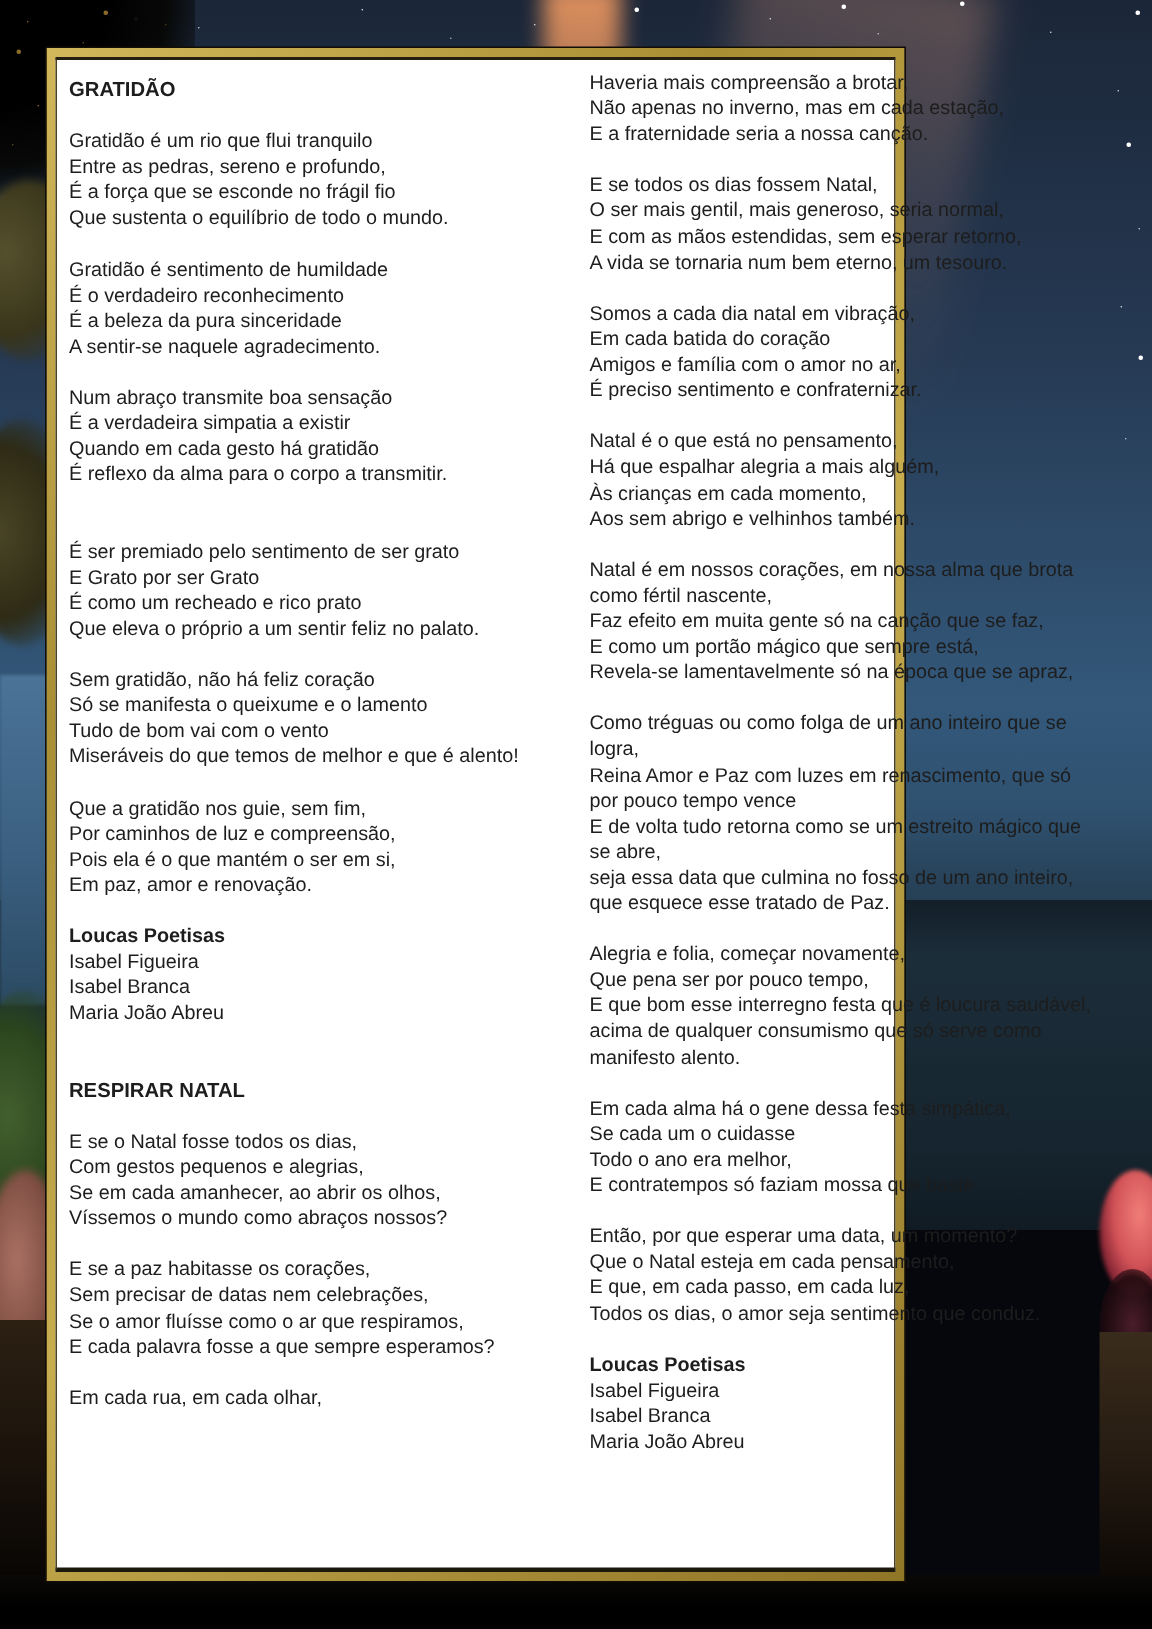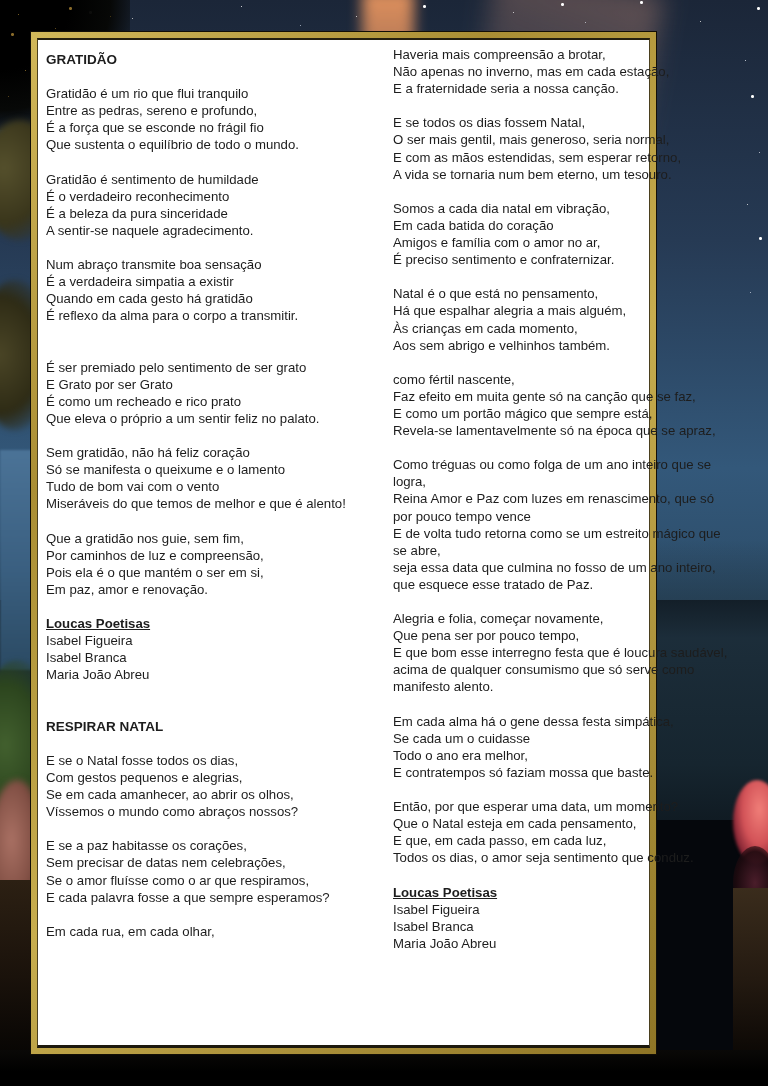--- a/index.html
+++ b/index.html
@@ -49,40 +49,40 @@
   .maroon-right{left:733px;top:846px;width:44px;height:74px;border-radius:50%;
     background:radial-gradient(ellipse,#4a1d2a 0%,rgba(30,10,15,.92) 60%,transparent 92%);}
   .ground-right{left:733px;top:888px;width:35px;height:165px;
     background:linear-gradient(180deg,#3a2c1c 0%,#241a11 55%,#0c0805 100%);}
   .ground-left{left:0;top:880px;width:36px;height:175px;
     background:linear-gradient(180deg,#2c2013 0%,#1a120b 55%,#070503 100%);}
   .bottom-black{left:0;top:1050px;width:768px;height:36px;
     background:linear-gradient(180deg,#0a0907 0%,#000 60%);}
   
   .page-frame{
-    position:absolute;left:30px;top:31px;width:627px;height:1024px;box-sizing:border-box;
+    position:absolute;left:30px;top:31px;width:574px;height:1024px;box-sizing:border-box;
     background:linear-gradient(135deg,#d2b85a 0%,#aa8e34 28%,#c7ad4e 55%,#8f7526 100%);
     border:1px solid #120e06;padding:6px;z-index:2;
   }
   .page{
     width:100%;height:100%;box-sizing:border-box;background:#ffffff;
     border-left:1px solid #4a3f1e;border-right:1px solid #4a3f1e;
     border-top:2px solid #241f10;border-bottom:3px solid #1c180c;
     position:relative;
   }
   
   .col{position:absolute;color:#1d1d1d;font-size:13.2px;line-height:17.1px;}
   .col-left{left:8px;top:11px;width:336px;}
   .col-right{left:355px;top:6px;width:346px;}
   .line{white-space:nowrap;min-height:17.1px;}
   .stanza{margin:0 0 17.1px 0;}
   .poem-title{font-weight:700;font-size:13.5px;line-height:17.1px;margin:0 0 17.1px 0;white-space:nowrap;}
   #gratidao-stanzas .stanza:nth-child(3){margin-bottom:34.2px;}
   .authors{margin:0 0 34.2px 0;}
-  .authors .group{font-weight:700;white-space:nowrap;min-height:17.1px;text-decoration:underline;}
+  .authors .group{font-weight:700;white-space:nowrap;min-height:17.1px;}
   .col-right .authors{margin-bottom:0;}
   
   .page-badge{
     position:absolute;left:731px;top:272px;width:30px;height:37px;border-radius:50%;
     background:radial-gradient(circle at 38% 32%,#ff3030 0%,#ef0f0f 55%,#c50606 100%);
     z-index:3;display:flex;align-items:center;justify-content:center;
     color:#fff;font-weight:700;font-size:13px;margin-left:48px;
   }
 </style>
 </head>
@@ -196,20 +196,21 @@
             <div class="line">Amigos e família com o amor no ar,</div>
             <div class="line">É preciso sentimento e confraternizar.</div>
           </div>
           <div class="stanza">
             <div class="line">Natal é o que está no pensamento,</div>
             <div class="line">Há que espalhar alegria a mais alguém,</div>
             <div class="line">Às crianças em cada momento,</div>
             <div class="line">Aos sem abrigo e velhinhos também.</div>
           </div>
           <div class="stanza">
+            <div class="line">Natal é em nossos corações, em nossa alma que brota</div>
             <div class="line">como fértil nascente,</div>
             <div class="line">Faz efeito em muita gente só na canção que se faz,</div>
             <div class="line">E como um portão mágico que sempre está,</div>
             <div class="line">Revela-se lamentavelmente só na época que se apraz,</div>
           </div>
           <div class="stanza">
             <div class="line">Como tréguas ou como folga de um ano inteiro que se</div>
             <div class="line">logra,</div>
             <div class="line">Reina Amor e Paz com luzes em renascimento, que só</div>
             <div class="line">por pouco tempo vence</div>

